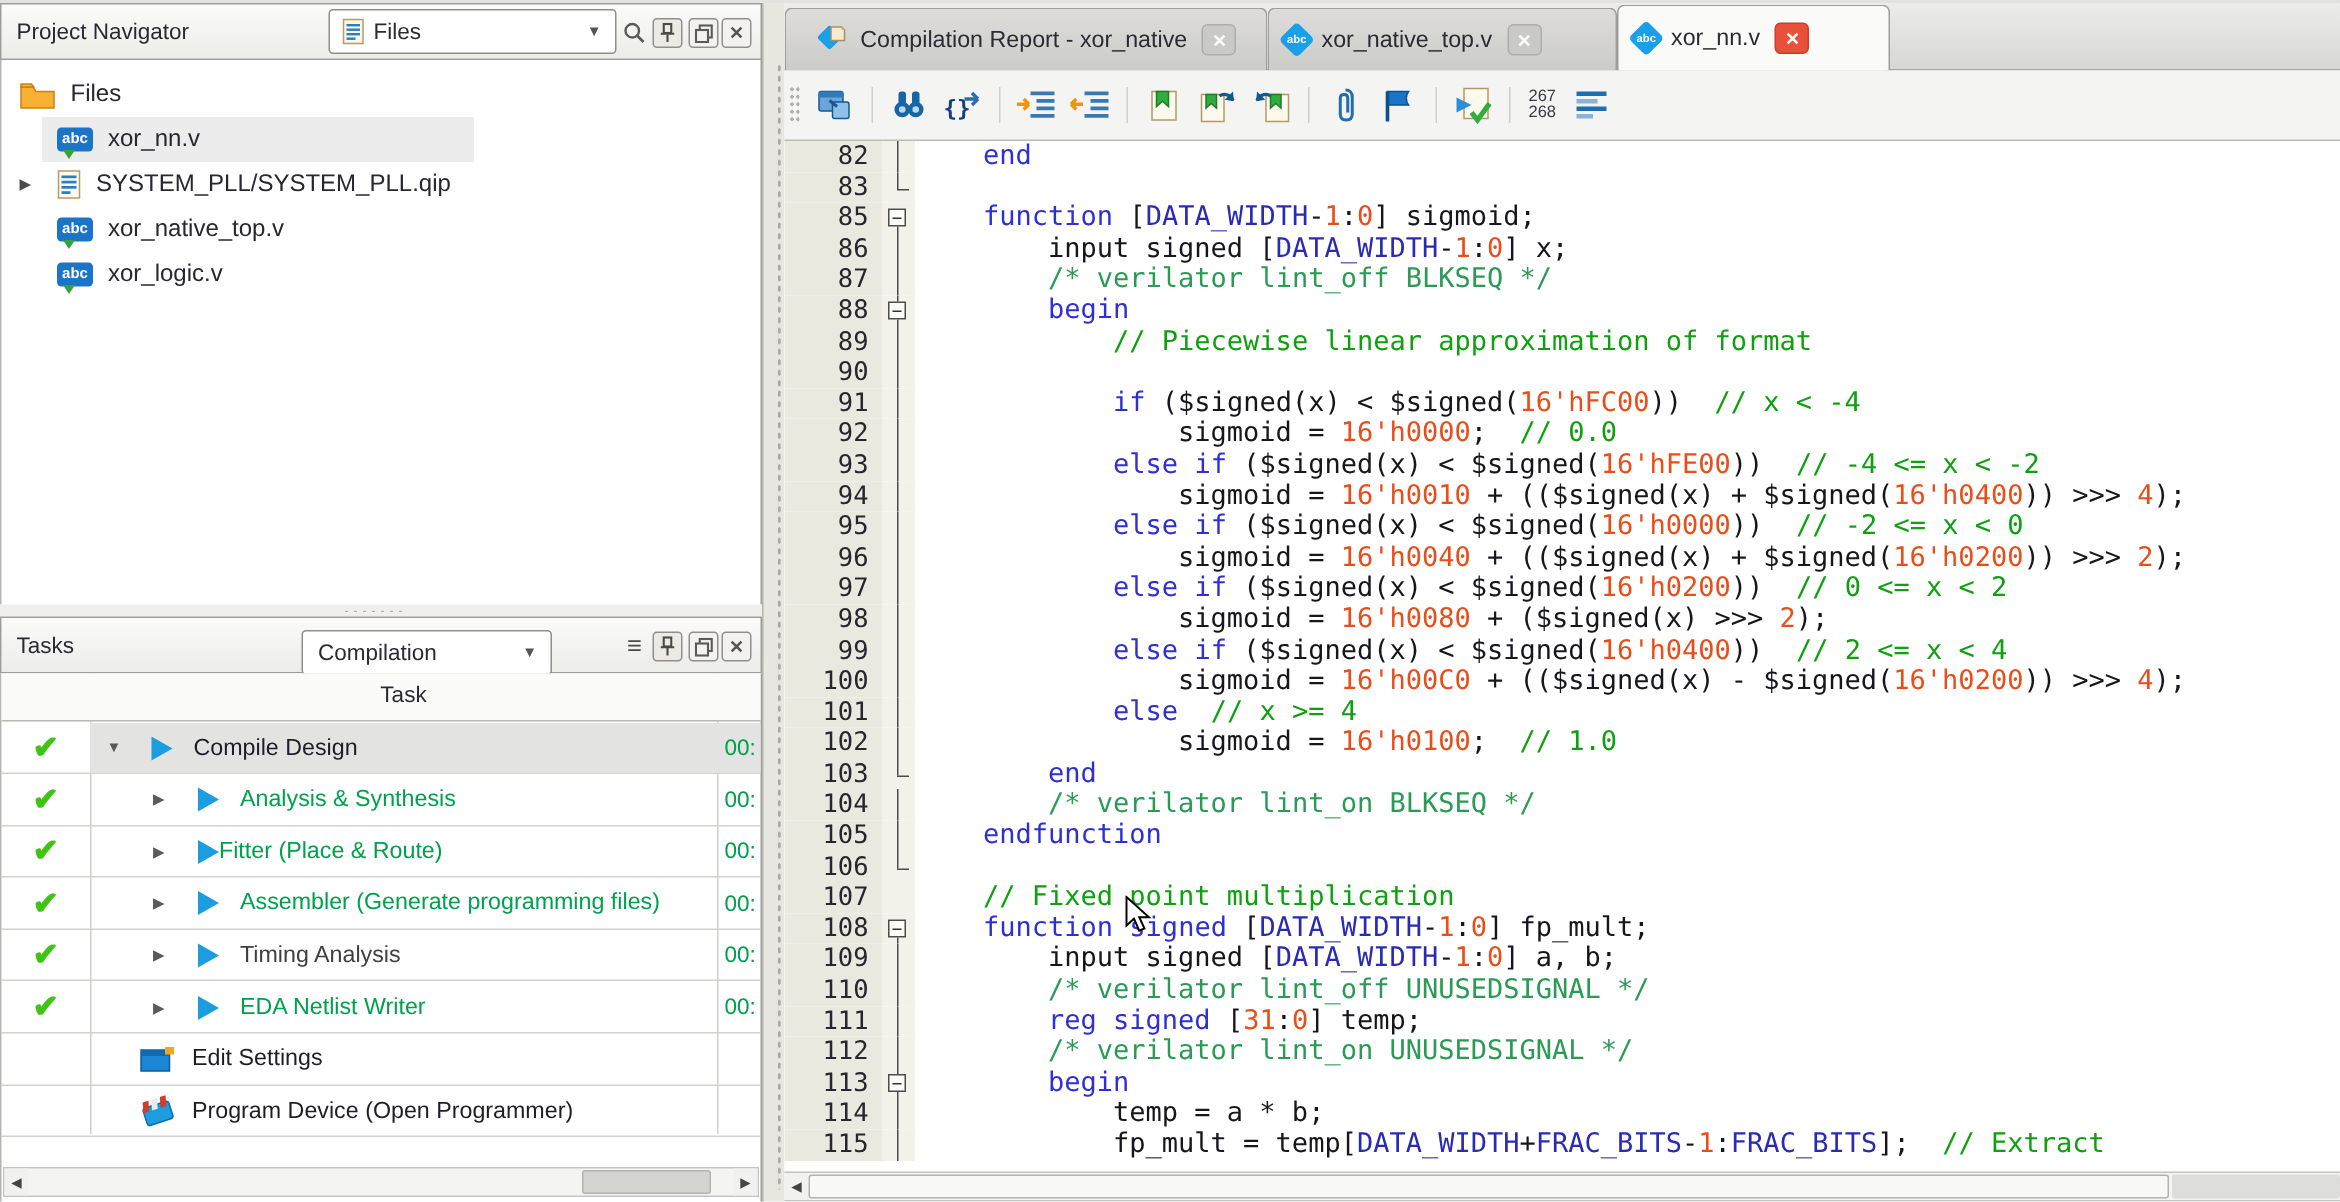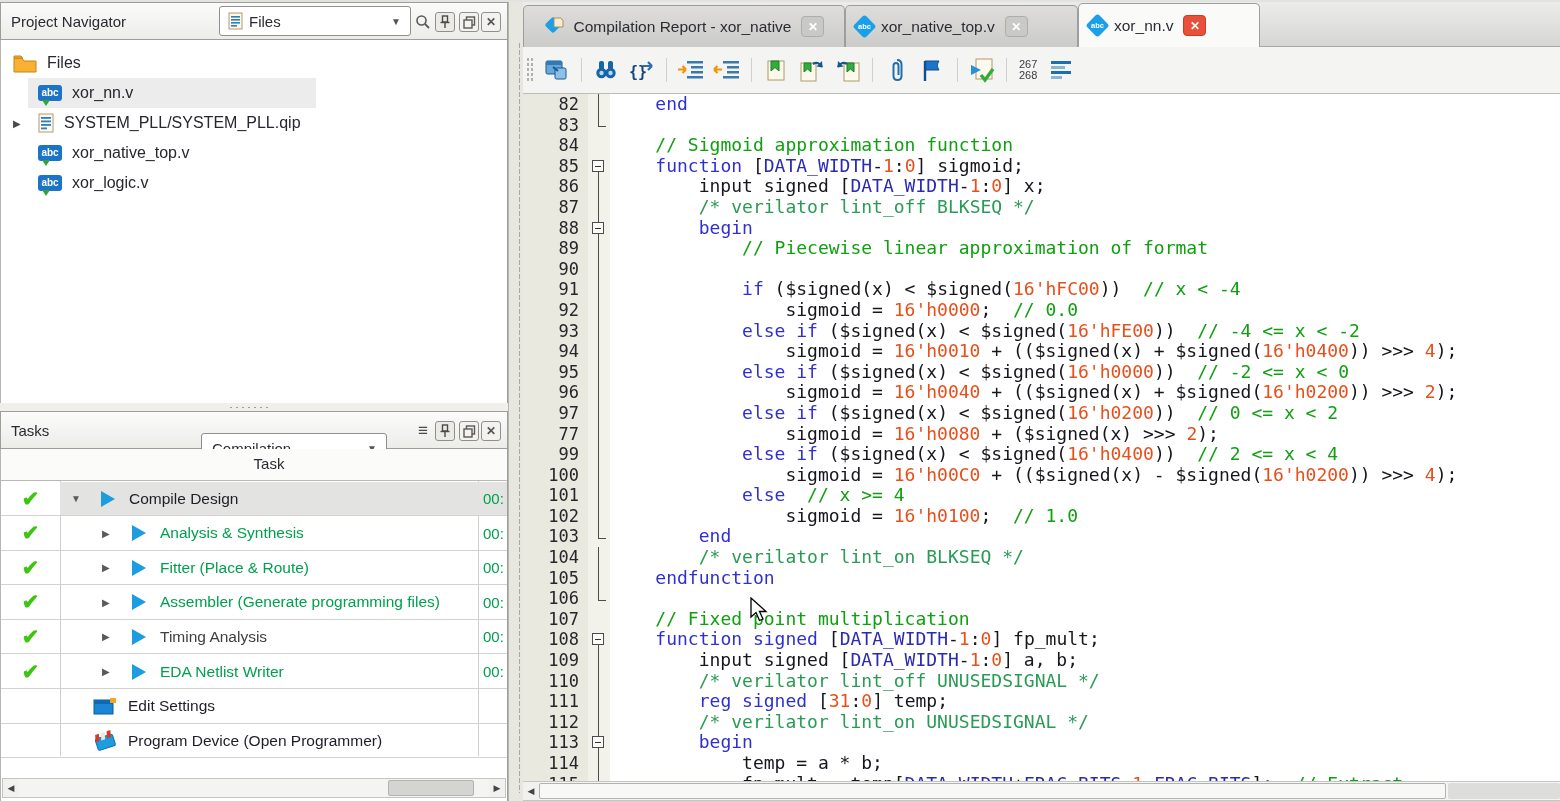--- a/index.html
+++ b/index.html
@@ -200,21 +200,21 @@
       </div>
   </section>
 
   <div id="h-splitter">
       <span class="dots-h"></span>
     </div>
 
   <section id="tasks-panel">
     <div class="panel-header" style="top:0;">
       <span class="panel-title">Tasks</span>
-      <div class="combo" style="left:200px; top:21px; width:186px;">
+      <div class="combo" style="left:200px; top:8px; width:167px;">
         <span class="combo-label" style="margin-left:2px;">Compilation</span>
         <span class="combo-arrow">▼</span>
       </div>
       <span class="hdr-btn" style="left:412px; font-size:17px; font-weight:bold; color:#4a4a46;">≡</span>
       <span class="hdr-btn boxed" style="left:434px;">
         <svg width="12" height="14" viewBox="0 0 12 14">
             <rect x="3.5" y="1" width="5" height="6" fill="none" stroke="#4a4a46" stroke-width="1.4"></rect>
             <line x1="1.5" y1="7.5" x2="10.5" y2="7.5" stroke="#4a4a46" stroke-width="1.4"></line>
             <line x1="6" y1="8" x2="6" y2="13" stroke="#4a4a46" stroke-width="1.4"></line>
           </svg>
@@ -246,21 +246,21 @@
             <span class="cell-check"><span class="check-mark" style="color:#3ec412">✔</span></span>
             <span class="t-exp" style="left: 101px;">▶</span>
             <span class="t-play" style="left: 131px;"></span>
             <span class="t-label" style="left: 159px; color: rgb(0, 161, 78);">Analysis &amp; Synthesis</span>
             <span class="t-time" style="color: rgb(0, 161, 78);">00:</span>
           </div>
           <div class="task-row" style="top: 102.2px;">
             <span class="cell-check"><span class="check-mark" style="color:#3ec412">✔</span></span>
             <span class="t-exp" style="left: 101px;">▶</span>
             <span class="t-play" style="left: 131px;"></span>
-            <span class="t-label" style="left: 159px; color: rgb(0, 161, 78);">Fitter (Place &amp; Route)</span>
+            <span class="t-label" style="left: 145px; color: rgb(0, 161, 78);">Fitter (Place &amp; Route)</span>
             <span class="t-time" style="color: rgb(0, 161, 78);">00:</span>
           </div>
           <div class="task-row" style="top: 136.8px;">
             <span class="cell-check"><span class="check-mark" style="color:#3ec412">✔</span></span>
             <span class="t-exp" style="left: 101px;">▶</span>
             <span class="t-play" style="left: 131px;"></span>
             <span class="t-label" style="left: 159px; color: rgb(0, 161, 78);">Assembler (Generate programming files)</span>
             <span class="t-time" style="color: rgb(0, 161, 78);">00:</span>
           </div>
           <div class="task-row" style="top: 171.4px;">
@@ -439,35 +439,34 @@
             <rect x="2" y="6" width="14" height="3" fill="#8ab4d4"></rect>
             <rect x="2" y="11" width="20" height="3" fill="#1f6fb0"></rect>
             <rect x="2" y="16" width="11" height="3" fill="#8ab4d4"></rect>
           </svg>
         </span>
       </div>
     <div id="code-area">
         <div id="code-lines">
           <div class="code-line"><span class="ln">82</span><span class="fold f-line"></span><span class="ftxt"><span class="pl">    </span><span class="kw">end</span></span></div>
           <div class="code-line"><span class="ln">83</span><span class="fold f-corner"></span><span class="ftxt"></span></div>
-          <div class="code-line"><span class="ln">84</span><span class="fold"></span><span class="ftxt"><span class="pl">    </span><span class="com">// Sigmoid approximation function</span></span></div>
           <div class="code-line"><span class="ln">85</span><span class="fold f-boxstart"><span class="fbx"></span></span><span class="ftxt"><span class="pl">    </span><span class="kw">function</span><span class="pl"> [</span><span class="id">DATA_WIDTH</span><span class="pl">-</span><span class="num">1</span><span class="pl">:</span><span class="num">0</span><span class="pl">] sigmoid;</span></span></div>
           <div class="code-line"><span class="ln">86</span><span class="fold f-line"></span><span class="ftxt"><span class="pl">        input signed [</span><span class="id">DATA_WIDTH</span><span class="pl">-</span><span class="num">1</span><span class="pl">:</span><span class="num">0</span><span class="pl">] x;</span></span></div>
           <div class="code-line"><span class="ln">87</span><span class="fold f-line"></span><span class="ftxt"><span class="pl">        </span><span class="cmb">/* verilator lint_off BLKSEQ */</span></span></div>
           <div class="code-line"><span class="ln">88</span><span class="fold f-box"><span class="fbx"></span></span><span class="ftxt"><span class="pl">        </span><span class="kw">begin</span></span></div>
           <div class="code-line"><span class="ln">89</span><span class="fold f-line"></span><span class="ftxt"><span class="pl">            </span><span class="com">// Piecewise linear approximation of format</span></span></div>
           <div class="code-line"><span class="ln">90</span><span class="fold f-line"></span></div>
           <div class="code-line"><span class="ln">91</span><span class="fold f-line"></span><span class="ftxt"><span class="pl">            </span><span class="kw">if</span><span class="pl"> ($signed(x) &lt; $signed(</span><span class="num">16'hFC00</span><span class="pl">))  </span><span class="com">// x &lt; -4</span></span></div>
           <div class="code-line"><span class="ln">92</span><span class="fold f-line"></span><span class="ftxt"><span class="pl">                sigmoid = </span><span class="num">16'h0000</span><span class="pl">;  </span><span class="com">// 0.0</span></span></div>
           <div class="code-line"><span class="ln">93</span><span class="fold f-line"></span><span class="ftxt"><span class="pl">            </span><span class="kw">else</span><span class="pl"> </span><span class="kw">if</span><span class="pl"> ($signed(x) &lt; $signed(</span><span class="num">16'hFE00</span><span class="pl">))  </span><span class="com">// -4 &lt;= x &lt; -2</span></span></div>
           <div class="code-line"><span class="ln">94</span><span class="fold f-line"></span><span class="ftxt"><span class="pl">                sigmoid = </span><span class="num">16'h0010</span><span class="pl"> + (($signed(x) + $signed(</span><span class="num">16'h0400</span><span class="pl">)) &gt;&gt;&gt; </span><span class="num">4</span><span class="pl">);</span></span></div>
           <div class="code-line"><span class="ln">95</span><span class="fold f-line"></span><span class="ftxt"><span class="pl">            </span><span class="kw">else</span><span class="pl"> </span><span class="kw">if</span><span class="pl"> ($signed(x) &lt; $signed(</span><span class="num">16'h0000</span><span class="pl">))  </span><span class="com">// -2 &lt;= x &lt; 0</span></span></div>
           <div class="code-line"><span class="ln">96</span><span class="fold f-line"></span><span class="ftxt"><span class="pl">                sigmoid = </span><span class="num">16'h0040</span><span class="pl"> + (($signed(x) + $signed(</span><span class="num">16'h0200</span><span class="pl">)) &gt;&gt;&gt; </span><span class="num">2</span><span class="pl">);</span></span></div>
           <div class="code-line"><span class="ln">97</span><span class="fold f-line"></span><span class="ftxt"><span class="pl">            </span><span class="kw">else</span><span class="pl"> </span><span class="kw">if</span><span class="pl"> ($signed(x) &lt; $signed(</span><span class="num">16'h0200</span><span class="pl">))  </span><span class="com">// 0 &lt;= x &lt; 2</span></span></div>
-          <div class="code-line"><span class="ln">77</span><span class="fold f-line"></span><span class="ftxt"><span class="pl">                sigmoid = </span><span class="num">16'h0080</span><span class="pl"> + ($signed(x) &gt;&gt;&gt; </span><span class="num">2</span><span class="pl">);</span></span></div>
+          <div class="code-line"><span class="ln">98</span><span class="fold f-line"></span><span class="ftxt"><span class="pl">                sigmoid = </span><span class="num">16'h0080</span><span class="pl"> + ($signed(x) &gt;&gt;&gt; </span><span class="num">2</span><span class="pl">);</span></span></div>
           <div class="code-line"><span class="ln">99</span><span class="fold f-line"></span><span class="ftxt"><span class="pl">            </span><span class="kw">else</span><span class="pl"> </span><span class="kw">if</span><span class="pl"> ($signed(x) &lt; $signed(</span><span class="num">16'h0400</span><span class="pl">))  </span><span class="com">// 2 &lt;= x &lt; 4</span></span></div>
           <div class="code-line"><span class="ln">100</span><span class="fold f-line"></span><span class="ftxt"><span class="pl">                sigmoid = </span><span class="num">16'h00C0</span><span class="pl"> + (($signed(x) - $signed(</span><span class="num">16'h0200</span><span class="pl">)) &gt;&gt;&gt; </span><span class="num">4</span><span class="pl">);</span></span></div>
           <div class="code-line"><span class="ln">101</span><span class="fold f-line"></span><span class="ftxt"><span class="pl">            </span><span class="kw">else</span><span class="pl">  </span><span class="com">// x &gt;= 4</span></span></div>
           <div class="code-line"><span class="ln">102</span><span class="fold f-line"></span><span class="ftxt"><span class="pl">                sigmoid = </span><span class="num">16'h0100</span><span class="pl">;  </span><span class="com">// 1.0</span></span></div>
           <div class="code-line"><span class="ln">103</span><span class="fold f-corner"></span><span class="ftxt"><span class="pl">        </span><span class="kw">end</span></span></div>
           <div class="code-line"><span class="ln">104</span><span class="fold f-line"></span><span class="ftxt"><span class="pl">        </span><span class="cmb">/* verilator lint_on BLKSEQ */</span></span></div>
           <div class="code-line"><span class="ln">105</span><span class="fold f-line"></span><span class="ftxt"><span class="pl">    </span><span class="kw">endfunction</span></span></div>
           <div class="code-line"><span class="ln">106</span><span class="fold f-corner"></span><span class="ftxt"></span></div>
           <div class="code-line"><span class="ln">107</span><span class="fold"></span><span class="ftxt"><span class="pl">    </span><span class="com">// Fixed point multiplication</span></span></div>
           <div class="code-line"><span class="ln">108</span><span class="fold f-boxstart"><span class="fbx"></span></span><span class="ftxt"><span class="pl">    </span><span class="kw">function</span><span class="pl"> </span><span class="kw">signed</span><span class="pl"> [</span><span class="id">DATA_WIDTH</span><span class="pl">-</span><span class="num">1</span><span class="pl">:</span><span class="num">0</span><span class="pl">] fp_mult;</span></span></div>

